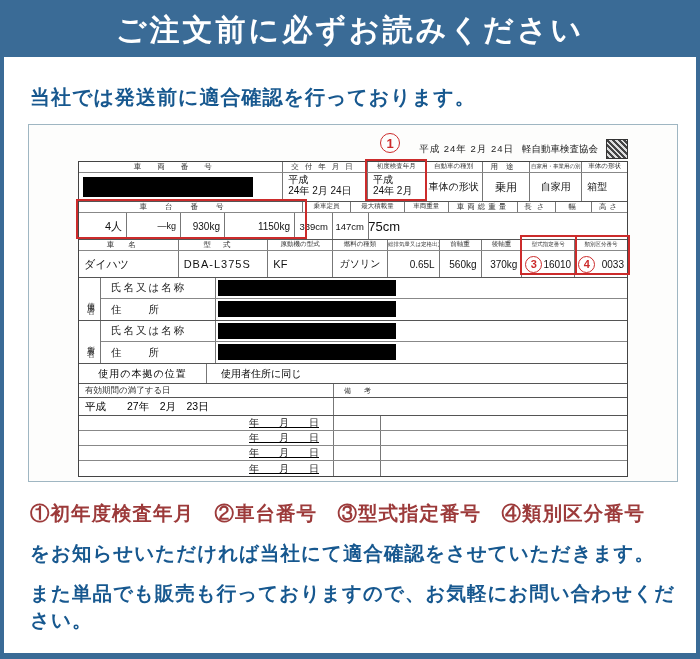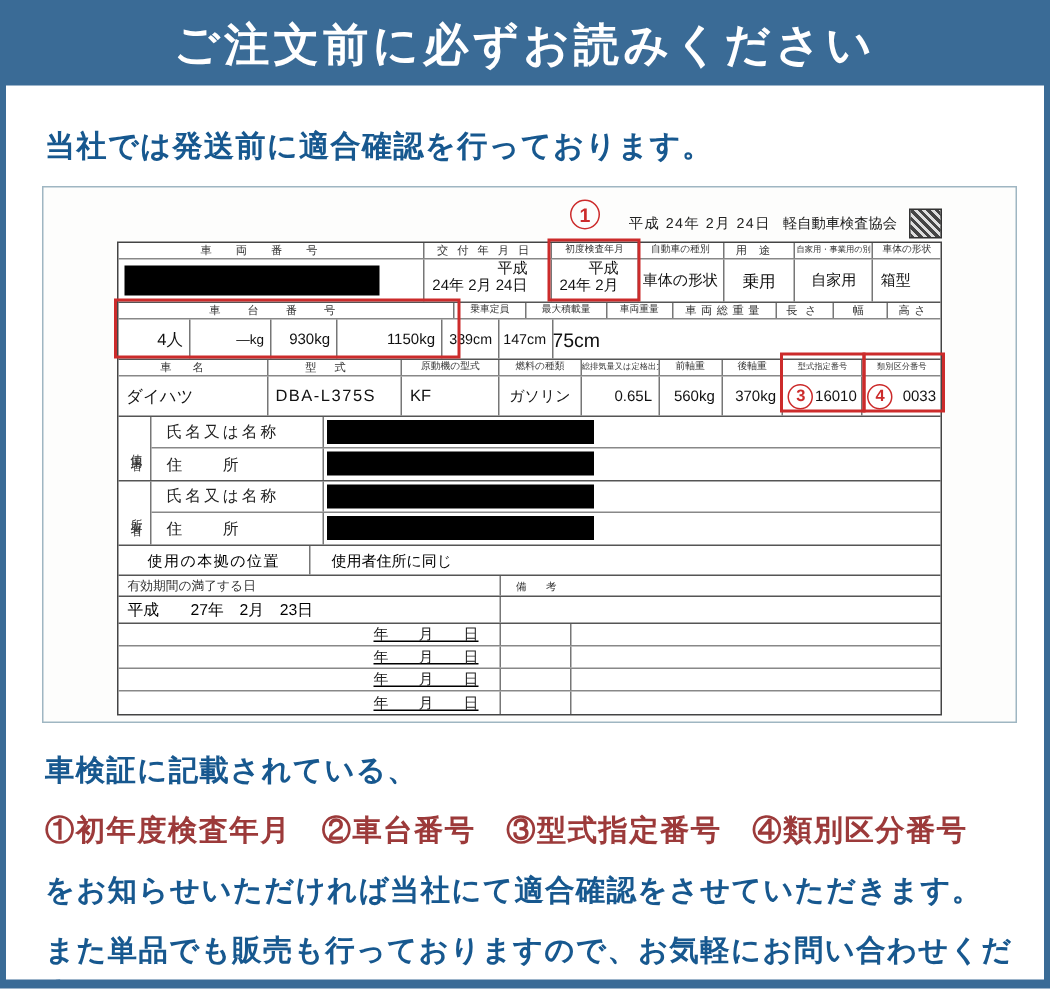--- a/index.html
+++ b/index.html
@@ -31,30 +31,30 @@
            background:repeating-linear-gradient(45deg,#444 0 2px,#ddd 2px 4px),
                       repeating-linear-gradient(-45deg,#333 0 2px,#eee 2px 3px); }
 
   
   .cert-table { border:1.5px solid #444; background:#fff; }
   .band { border-bottom:1px solid #555; }
   .band:last-child { border-bottom:none;text-decoration:underline; }
   .hrow { display:flex; height:11px; border-bottom:1px solid #888; }
   .vrow { display:flex; }
   .hcell { border-right:1px solid #777; font-size:7.5px; line-height:10px; color:#333;
-           text-align:center; letter-spacing:3px; white-space:nowrap; overflow:hidden; }
+           text-align:center; letter-spacing:3px; white-space:nowrap; overflow:hidden;font-family:Liberation Mono, monospace; }
   .hcell:last-child, .vcell:last-child { border-right:none; }
   .tight  { letter-spacing:0; font-size:6.5px; }
   .xtight { letter-spacing:0; font-size:5.5px; }
   .vcell { border-right:1px solid #777; font-size:11px; color:#111; overflow:hidden;
            display:flex; align-items:center; }
   .c-center { justify-content:center; }
   .c-right  { justify-content:flex-end; padding-right:4px; }
   .c-left   { padding-left:5px; }
-  .two-line { white-space:pre-line; font-size:10px; line-height:11px; align-items:flex-start; padding-top:1px;text-align:right; }
+  .two-line { white-space:pre-line; font-size:10px; line-height:11px; align-items:flex-start; padding-top:1px; }
   .bar { background:#000; }
 
   .chassis { padding-left:4px; gap:4px; }
   .chassis-pre  { font-family:"Liberation Serif", serif; font-size:13px; letter-spacing:3px; }
   .chassis-mask { font-size:19px; font-weight:bold; letter-spacing:0; line-height:19px; }
 
   
   .uband { display:flex; }
   .side { width:22px; border-right:1px solid #777; writing-mode:vertical-rl; text-orientation:upright;
           font-size:8px; color:#333; display:flex; align-items:center; justify-content:center;
@@ -265,19 +265,18 @@
 
       <div class="redbox" style="left:287px;top:26px;width:62px;height:42px"></div>
       <div class="redbox" style="left:-2px;top:66px;width:231px;height:40px"></div>
       <div class="redbox" style="left:442px;top:102px;width:57px;height:40px"></div>
       <div class="redbox" style="left:497px;top:102px;width:55px;height:40px"></div>
 
     </div>
   </div>
 
   <div class="footer">
-    <p class="f-blue">車検証に記載されている、</p>
     <p class="f-red">①初年度検査年月　②車台番号　③型式指定番号　④類別区分番号</p>
     <p class="f-blue">をお知らせいただければ当社にて適合確認をさせていただきます。</p>
     <p class="f-blue">また単品でも販売も行っておりますので、お気軽にお問い合わせください。</p>
   </div>
 
 </div>
 
 </body></html>

